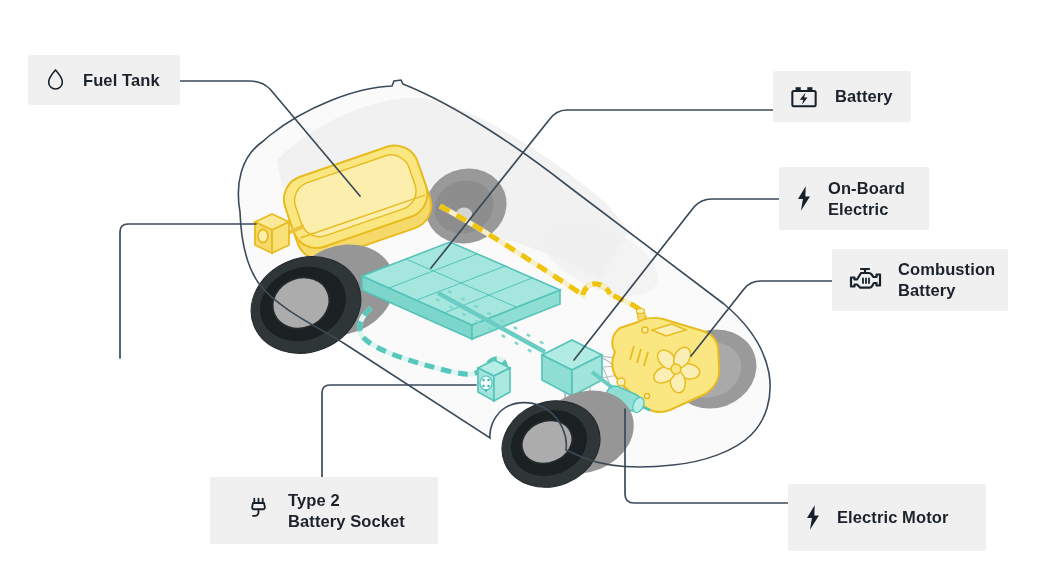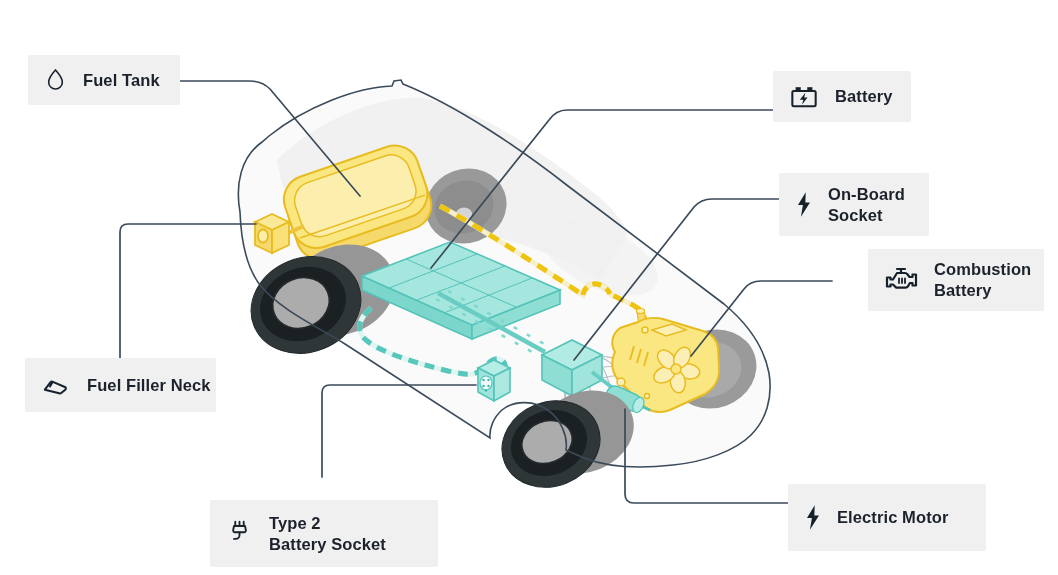--- a/index.html
+++ b/index.html
@@ -198,61 +198,50 @@
       <svg width="30" height="28" viewBox="0 0 32 30">
         <rect class="ic" x="3.5" y="8.5" width="25" height="16.5" rx="1.5"></rect>
         <rect class="icf" x="7" y="4.5" width="5.5" height="4"></rect>
         <rect class="icf" x="19.5" y="4.5" width="5.5" height="4"></rect>
         <path class="icf" d="M17.5 10.5 L11.5 18 h3.8 L13.8 23.2 L19.8 15.5 h-3.6 Z"></path>
       </svg>
     </span>
     <span class="txt">Battery</span>
   </div>
 
-  <div class="label" style="left:779px;top:167px;width:150px;height:63px;margin-top:6px;">
+  <div class="label" style="left:779px;top:167px;width:150px;height:63px;">
     <span class="icon">
       <svg width="17" height="29" viewBox="0 0 20 32">
         <path class="icf" d="M12.6 1.5 L3.5 16.5 h5.8 L7 30.5 L17.6 13.6 h-5.4 Z"></path>
       </svg>
     </span>
     <span class="txt">
       <span style="display:block">On-Board</span>
-      <span style="display:block">Socket</span>
-    </span>
-  </div>
-
-  <div class="label" style="left:832px;top:249px;width:176px;height:62px;margin-left:36px;">
+      <span style="display:block">Electric</span>
+    </span>
+  </div>
+
+  <div class="label" style="left:832px;top:249px;width:176px;height:62px;">
     <span class="icon">
       <svg width="34" height="30" viewBox="0 0 34 30">
         <g class="ic" stroke-width="2">
           <path d="M13 4 h8 M17 4 v4"></path>
           <path d="M13 8 h8 c1 0 1.9 .5 2.4 1.3 L25.5 12 h3 V9.5 h3.5 v11 h-3.5 V18 h-2.6 l-2 3.4 c-.5 .8-1.4 1.3-2.3 1.3 h-9.3 L9 19.5 H6.5 v2 H3 v-9 h3.5 v2 H9 L13 8 Z"></path>
           <path d="M15 13.5 v4.5 M18 13.5 v4.5 M21 13.5 v4.5" stroke-width="1.8"></path>
         </g>
       </svg>
     </span>
     <span class="txt">
       <span style="display:block">Combustion</span>
       <span style="display:block">Battery</span>
     </span>
   </div>
 
-  <div class="label" style="left:25px;top:358px;width:191px;height:54px;">
-    <span class="icon">
-      <svg width="30" height="26" viewBox="0 0 32 28">
-        <g class="ic" stroke-width="2">
-          <path d="M4 19 L10 11.2 c.6-.8 1.7-1 2.6-.6 l13 5.5 c1.2 .5 1.4 2.1 .4 3 l-4.4 3.6 c-.6 .5-1.4 .6-2.1 .3 L4 19 Z"></path>
-          <path d="M12.3 10.8 L9.5 15.5"></path>
-        </g>
-      </svg>
-    </span>
-    <span class="txt">Fuel Filler Neck</span>
-  </div>
-
-  <div class="label" style="left:210px;top:500px;width:228px;height:67px;">
+
+  <div class="label" style="left:210px;top:477px;width:228px;height:67px;justify-content:center;">
     <span class="icon">
       <svg width="27" height="34" viewBox="0 0 32 36">
         <g class="ic" stroke-width="2.2">
           <path d="M11 3.5 v4.5 M16 3.5 v4.5 M21 3.5 v4.5"></path>
           <path d="M9.5 8.5 h13 l1 4.8 c.3 1.3-.8 2.6-2.1 2.6 H10.6 c-1.3 0-2.4-1.3-2.1-2.6 L9.5 8.5 Z"></path>
           <path d="M16 16 v3.5 c0 2.4-2 4.3-4.4 4.3 h-2.1"></path>
         </g>
       </svg>
     </span>
     <span class="txt">

